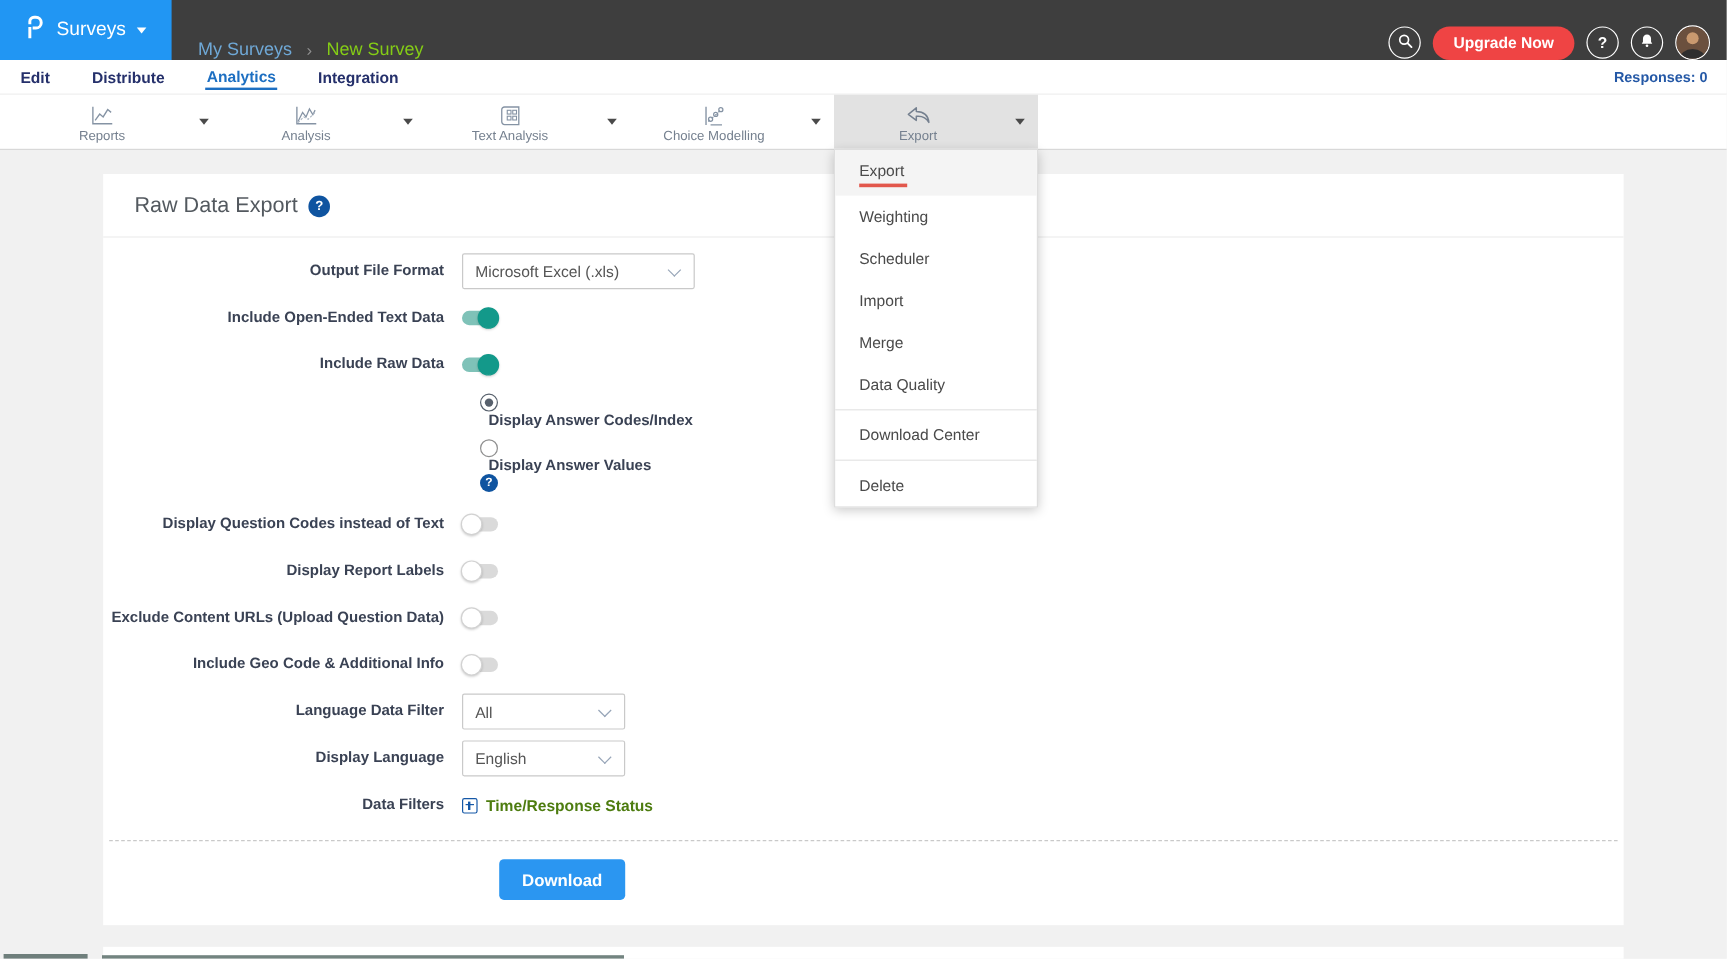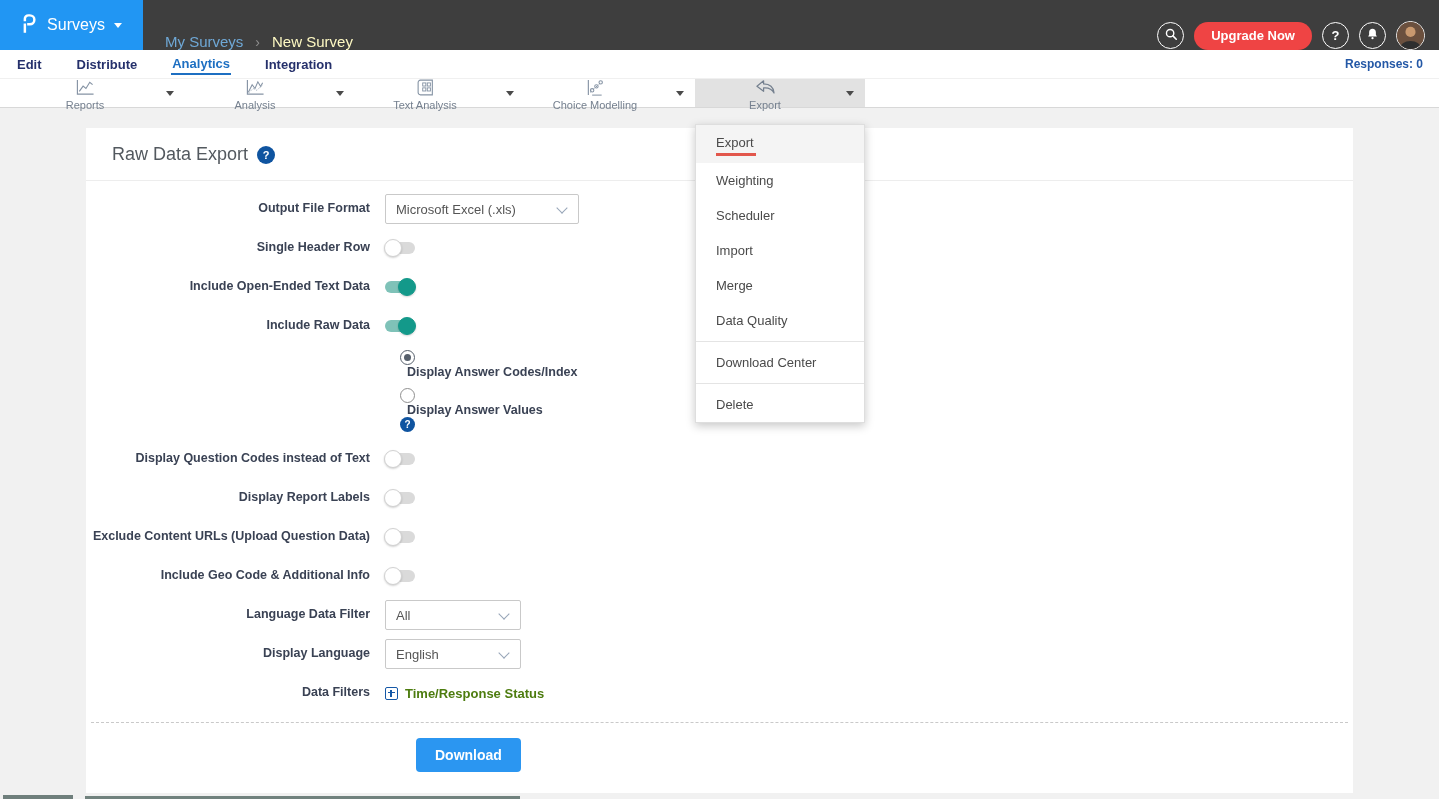--- a/index.html
+++ b/index.html
@@ -8,34 +8,34 @@
 
   
   .topbar { height: 50px; background: #3E3E3E; display: flex; align-items: flex-end; }
   .logo-block { width: 143px; height: 50px; background: #2196F3; display: flex; align-items: center; justify-content: center; gap: 9px; cursor: pointer; }
   .logo-block .product { color: #fff; font-size: 16px; }
   .caret { width: 0; height: 0; border-left: 4px solid transparent; border-right: 4px solid transparent; border-top: 5px solid currentColor; display: inline-block; }
   .logo-block .caret { color: #fff; }
   .breadcrumb { display: flex; align-items: center; margin-left: 22px; gap: 12px; font-size: 15px; }
   .breadcrumb .parent { color: #6FA8D6; cursor: pointer; }
   .breadcrumb .sep { color: #8E8E8E; font-size: 14px; }
-  .breadcrumb .current { color: #fef9c3; }
+  .breadcrumb .current { color: #84cc16; }
   .topbar-right { margin-left: auto; display: flex; align-items: center; gap: 10px; padding-right: 14px; }
   .circle-btn { width: 27px; height: 27px; border: 1.5px solid #fff; border-radius: 50%; display: flex; align-items: center; justify-content: center; color: #fff; font-size: 13px; font-weight: bold; cursor: pointer; }
   .upgrade-btn { height: 28px; border-radius: 14px; background: #ef4444; border: none; color: #fff; font-weight: bold; font-size: 13px; padding: 0 17px; cursor: pointer; font-family: inherit; }
   .avatar { width: 29px; height: 29px; border-radius: 50%; overflow: hidden; border: 1.5px solid #fff; cursor: pointer; background: #4a3c32; }
 
   
   .navrow { height: 28px; background: #FFFFFF; display: flex; align-items: center; padding: 0 16px; }
   .nav-item { font-size: 13px; font-weight: bold; color: #25306B; margin-right: 33px; cursor: pointer; padding: 2px 1px; }
   .nav-item.active { color: #1D6FC2; border-bottom: 2px solid #1D6FC2; }
   .nav-right { margin-left: auto; font-size: 12px; font-weight: bold; color: #2458A6; }
 
   
-  .toolbar { height: 30px; background: #FFFFFF; border-top: 1px solid #F0F0F0; border-bottom: 1px solid #D8D8D8; display: flex; position: relative; padding-left: 15px; }
+  .toolbar { height: 47px; background: #FFFFFF; border-top: 1px solid #F0F0F0; border-bottom: 1px solid #D8D8D8; display: flex; position: relative; padding-left: 15px; }
   .tgroup { width: 170px; display: flex; }
   .tgroup.active { background: #E2E2E2; }
   .tmain { flex: 1; display: flex; flex-direction: column; align-items: center; justify-content: center; gap: 2px; cursor: pointer; padding-top: 3px; }
   .tlabel { font-size: 11px; color: #75808F; }
   .ticon svg { display: block; }
   .tcaret { width: 30px; display: flex; align-items: center; justify-content: center; cursor: pointer; color: #4A4A4A; }
 
   
   .export-menu { position: absolute; left: 695px; top: 124px; width: 170px; background: #fff; border: 1px solid #DEDEDE; box-shadow: 0 3px 9px rgba(0,0,0,0.22); z-index: 50; }
   .menu-item { padding: 10px 20px; font-size: 13px; color: #4A4A4A; cursor: pointer; }
@@ -257,27 +257,20 @@
     <div class="form-area">
 
       <div class="frow">
         <div class="flabel">Output File Format</div>
         <div class="select-box w222">
           <span>Microsoft Excel (.xls)</span>
           <span class="chev"></span>
         </div>
       </div>
 
-      <div class="frow">
-        <div class="flabel">Single Header Row</div>
-        <div class="toggle">
-            <div class="track"></div>
-            <div class="knob"></div>
-          </div>
-      </div>
 
       <div class="frow">
         <div class="flabel">Include Open-Ended Text Data</div>
         <div class="toggle on">
             <div class="track"></div>
             <div class="knob"></div>
           </div>
       </div>
 
       <div class="frow">

